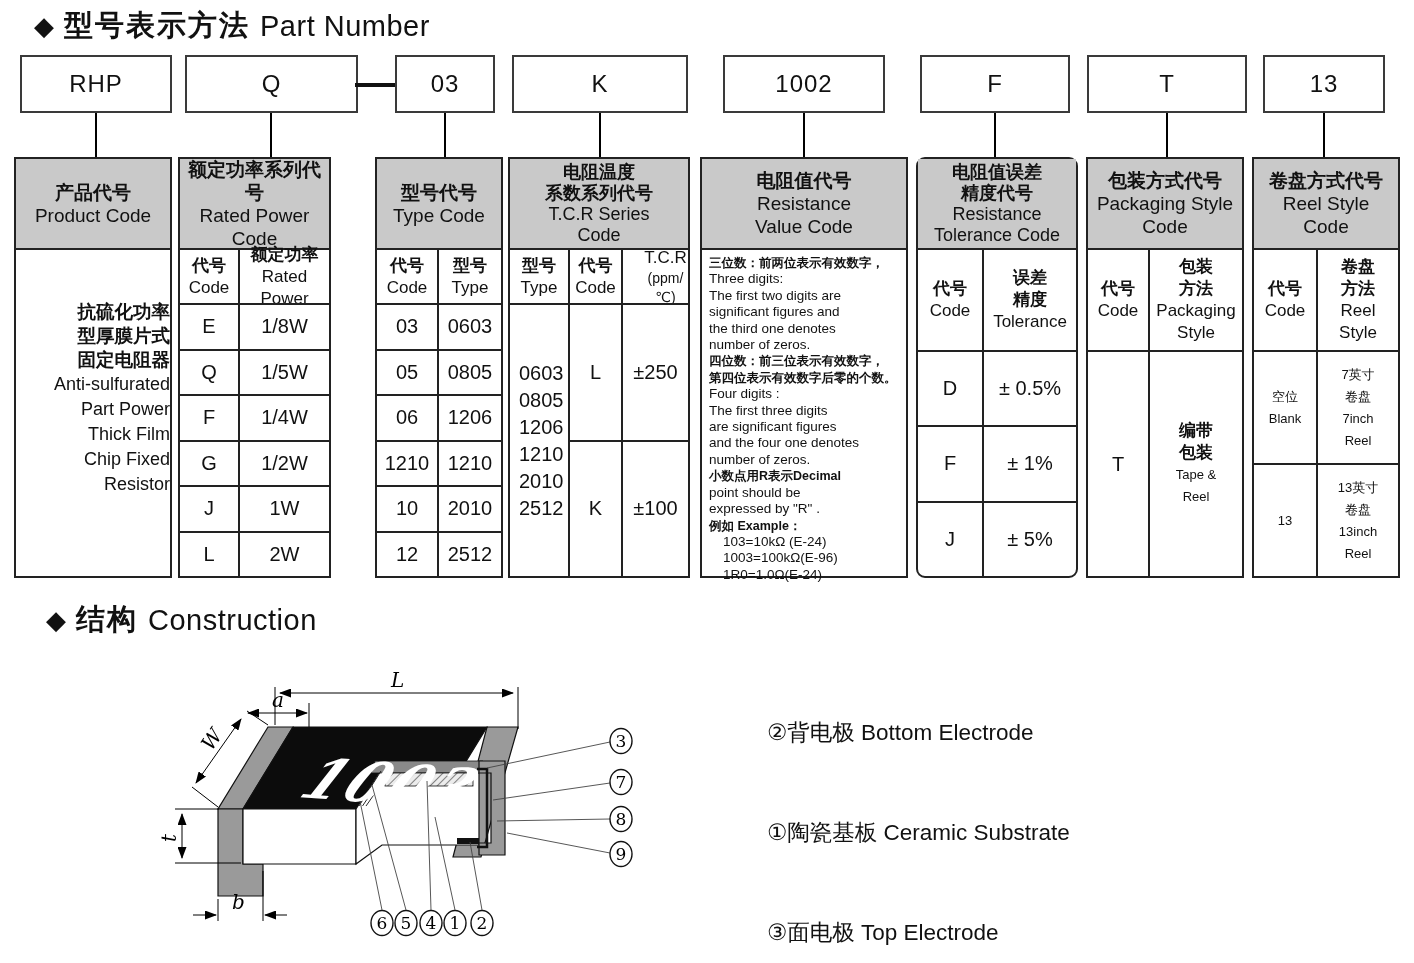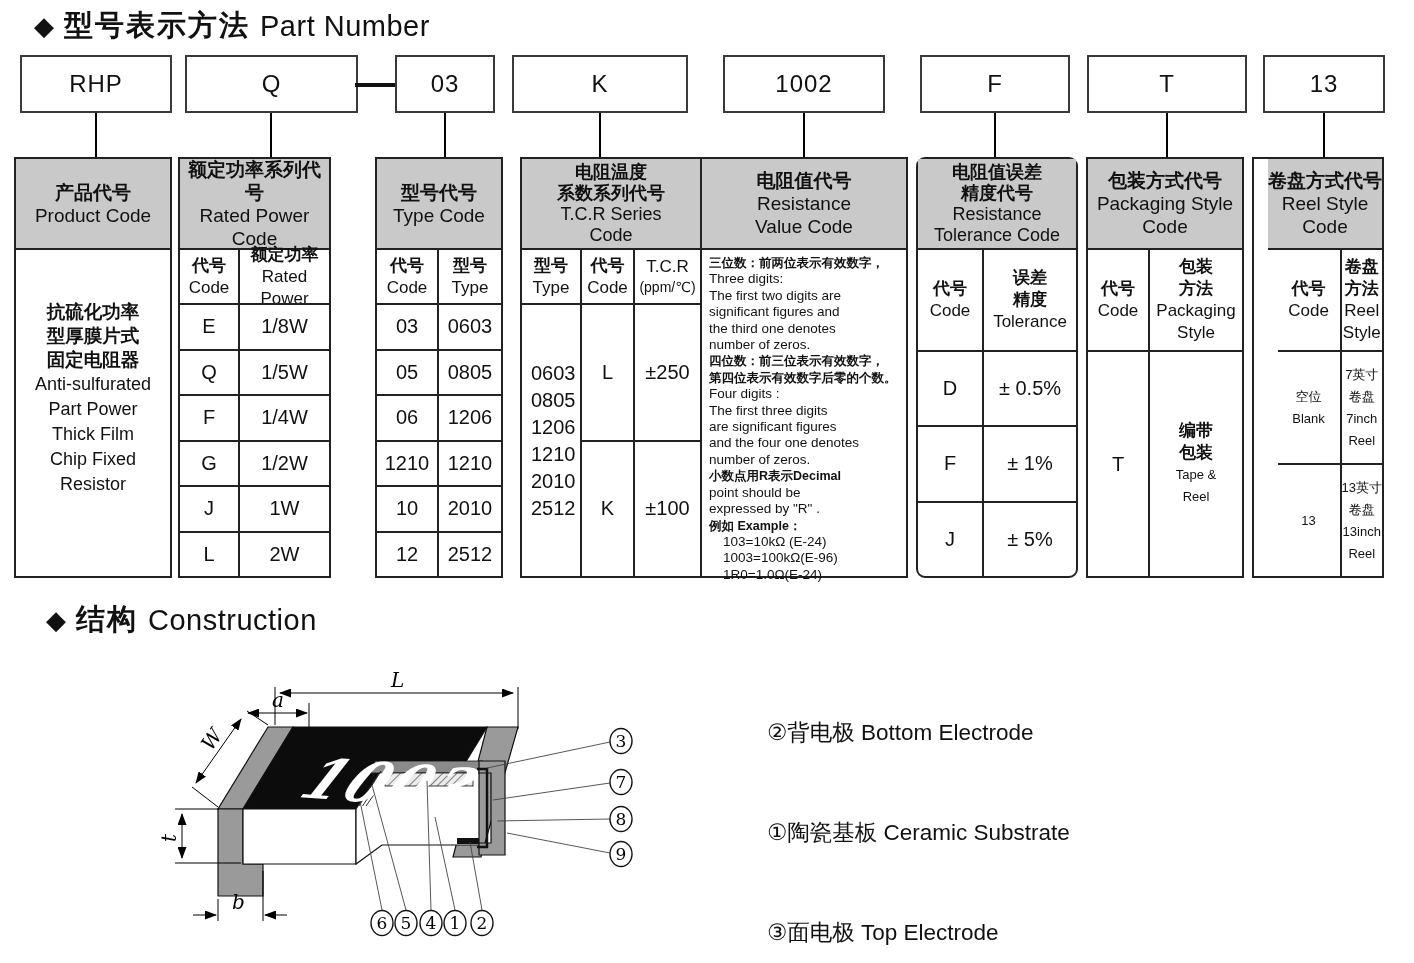--- a/index.html
+++ b/index.html
@@ -29,21 +29,21 @@
   .grid{display:grid;flex:1 1 auto;}
   .cell{display:flex;flex-direction:column;align-items:center;justify-content:center;text-align:center;
         font-size:20px;box-sizing:border-box;}
   .br{border-right:2px solid #222;}
   .bt{border-top:2px solid #222;}
   .s-zh{font-size:17px;font-weight:bold;line-height:22px;}
   .s-en{font-size:17px;line-height:22px;}
   .s-sm{font-size:14px;line-height:19px;}
   .ln17{font-size:13px;line-height:22px;}
   
-  .prod-body{flex:1;padding-top:50px;text-align:center;}
+  .prod-body{flex:1;padding-top:50px;text-align:right;}
   .p-zh{font-size:18.5px;font-weight:bold;line-height:24px;}
   .p-en{font-size:18px;line-height:25px;}
   
   .tcr-list{justify-content:center;align-items:flex-start;padding-left:9px;text-align:left;}
   .tcr-list div{font-size:20px;line-height:27px;}
   
   .res-body{flex:1;padding:5px 7px;text-align:left;}
   .res-body div{font-size:13.5px;line-height:16.4px;}
   .res-body div.cn{font-size:12.5px;font-weight:bold;}
   .res-body div.ind{padding-left:14px;}
@@ -150,37 +150,37 @@
       <div class="cell bt">1206</div>
       <div class="cell br bt">1210</div>
       <div class="cell bt">1210</div>
       <div class="cell br bt">10</div>
       <div class="cell bt">2010</div>
       <div class="cell br bt">12</div>
       <div class="cell bt">2512</div>
     </div>
   </div>
 
-  <div class="col" style="left:508px;width:182px;margin-left:12px;">
+  <div class="col" style="left:508px;width:182px;">
     <div class="col-head compact">
       <div class="h-zh">电阻温度</div>
       <div class="h-zh">系数系列代号</div>
       <div class="h-en">T.C.R Series</div>
       <div class="h-en">Code</div>
     </div>
     <div class="grid" style="grid-template-columns:60px 53px 1fr;grid-template-rows:53px repeat(2,1fr);">
       <div class="cell br" style="grid-column:1;grid-row:1;">
         <div class="s-zh">型号</div>
           <div class="s-en">Type</div>
       </div>
       <div class="cell br" style="grid-column:2;grid-row:1;">
         <div class="s-zh">代号</div>
           <div class="s-en">Code</div>
       </div>
-      <div class="cell" style="grid-column:3;grid-row:1;">
+      <div class="cell" style="grid-column:3;grid-row:1;padding-left:20px;">
         <div class="s-en">T.C.R</div>
           <div class="s-en s-sm">(ppm/℃)</div>
       </div>
       <div class="cell br bt tcr-list" style="grid-column:1;grid-row:2/4;">
         <div>0603</div>
           <div>0805</div>
         <div>1206</div>
           <div>1210</div>
         <div>2010</div>
           <div>2512</div>
@@ -268,21 +268,21 @@
       <div class="cell br bt">T</div>
       <div class="cell bt">
         <div class="s-zh">编带</div>
         <div class="s-zh">包装</div>
         <div class="ln17">Tape  &amp;</div>
         <div class="ln17">Reel</div>
       </div>
     </div>
   </div>
 
-  <div class="col" style="left:1252px;width:132px;align-items:flex-end;">
+  <div class="col" style="left:1252px;width:148px;">
     <div class="col-head">
       <div class="h-zh">卷盘方式代号</div>
       <div class="h-en">Reel Style</div>
       <div class="h-en">Code</div>
     </div>
     <div class="grid" style="grid-template-columns:64px 1fr;grid-template-rows:100px repeat(2,1fr);">
       <div class="cell br">
         <div class="s-zh">代号</div>
           <div class="s-en">Code</div>
       </div>

